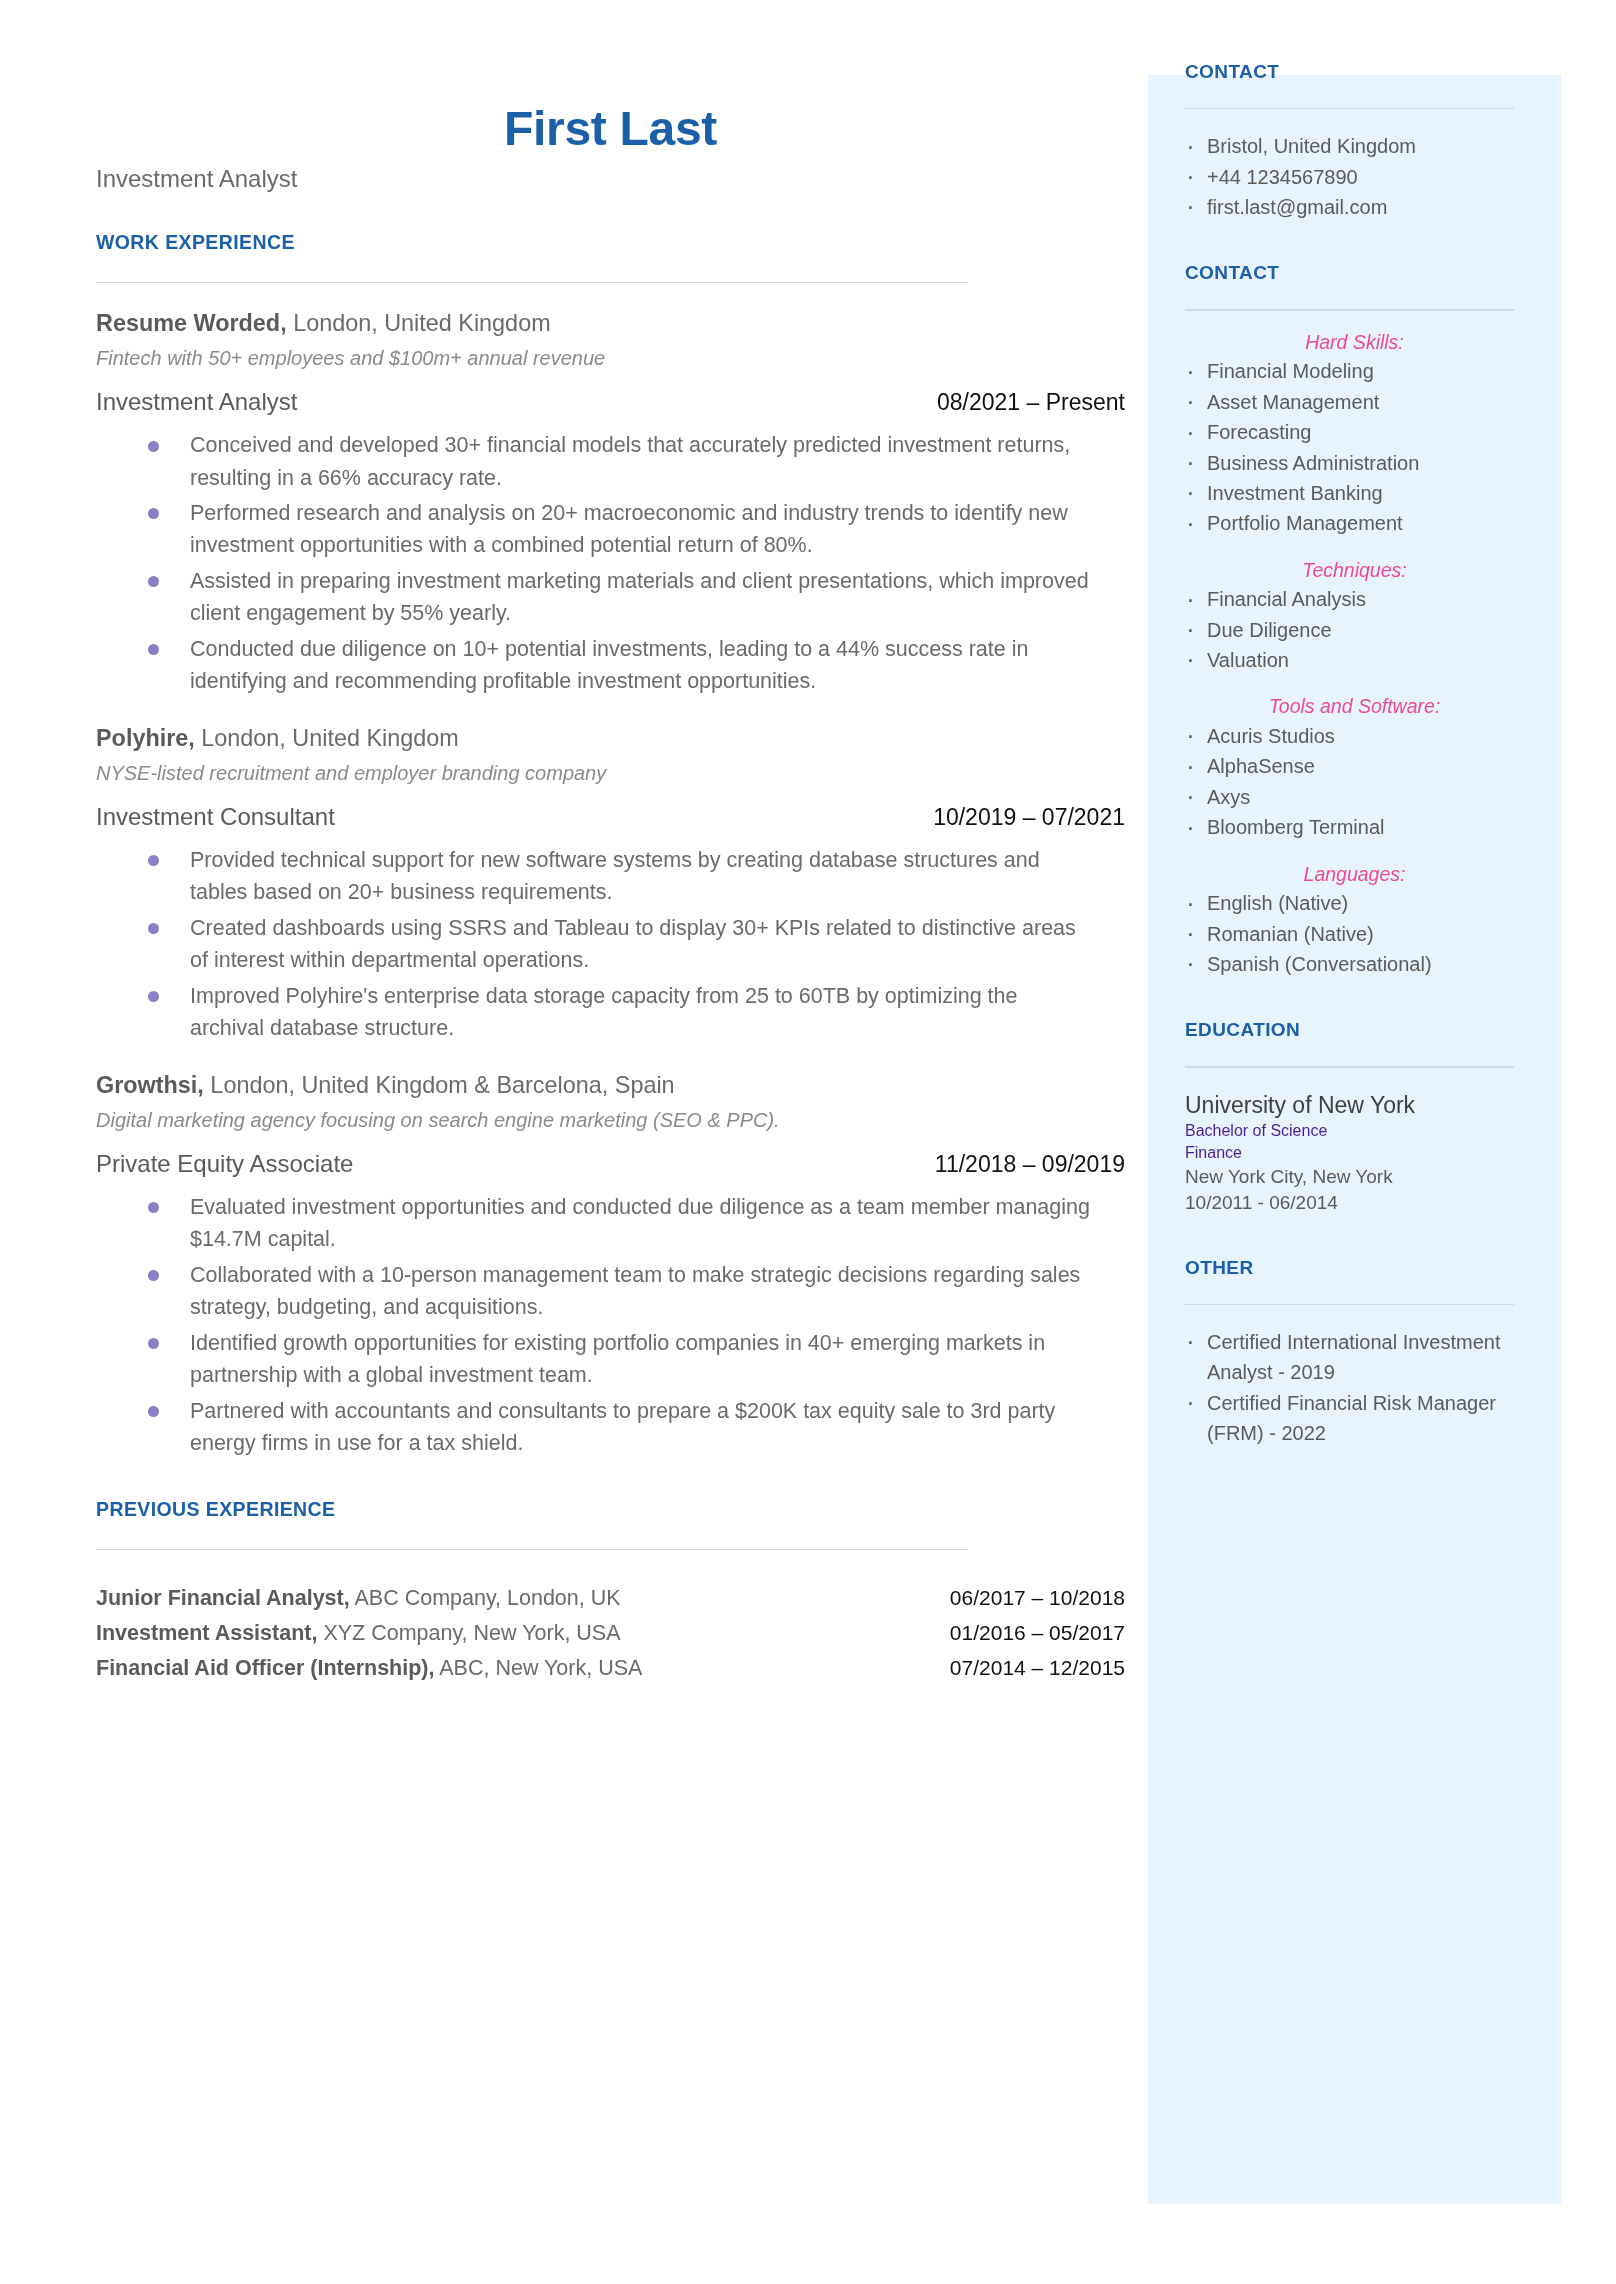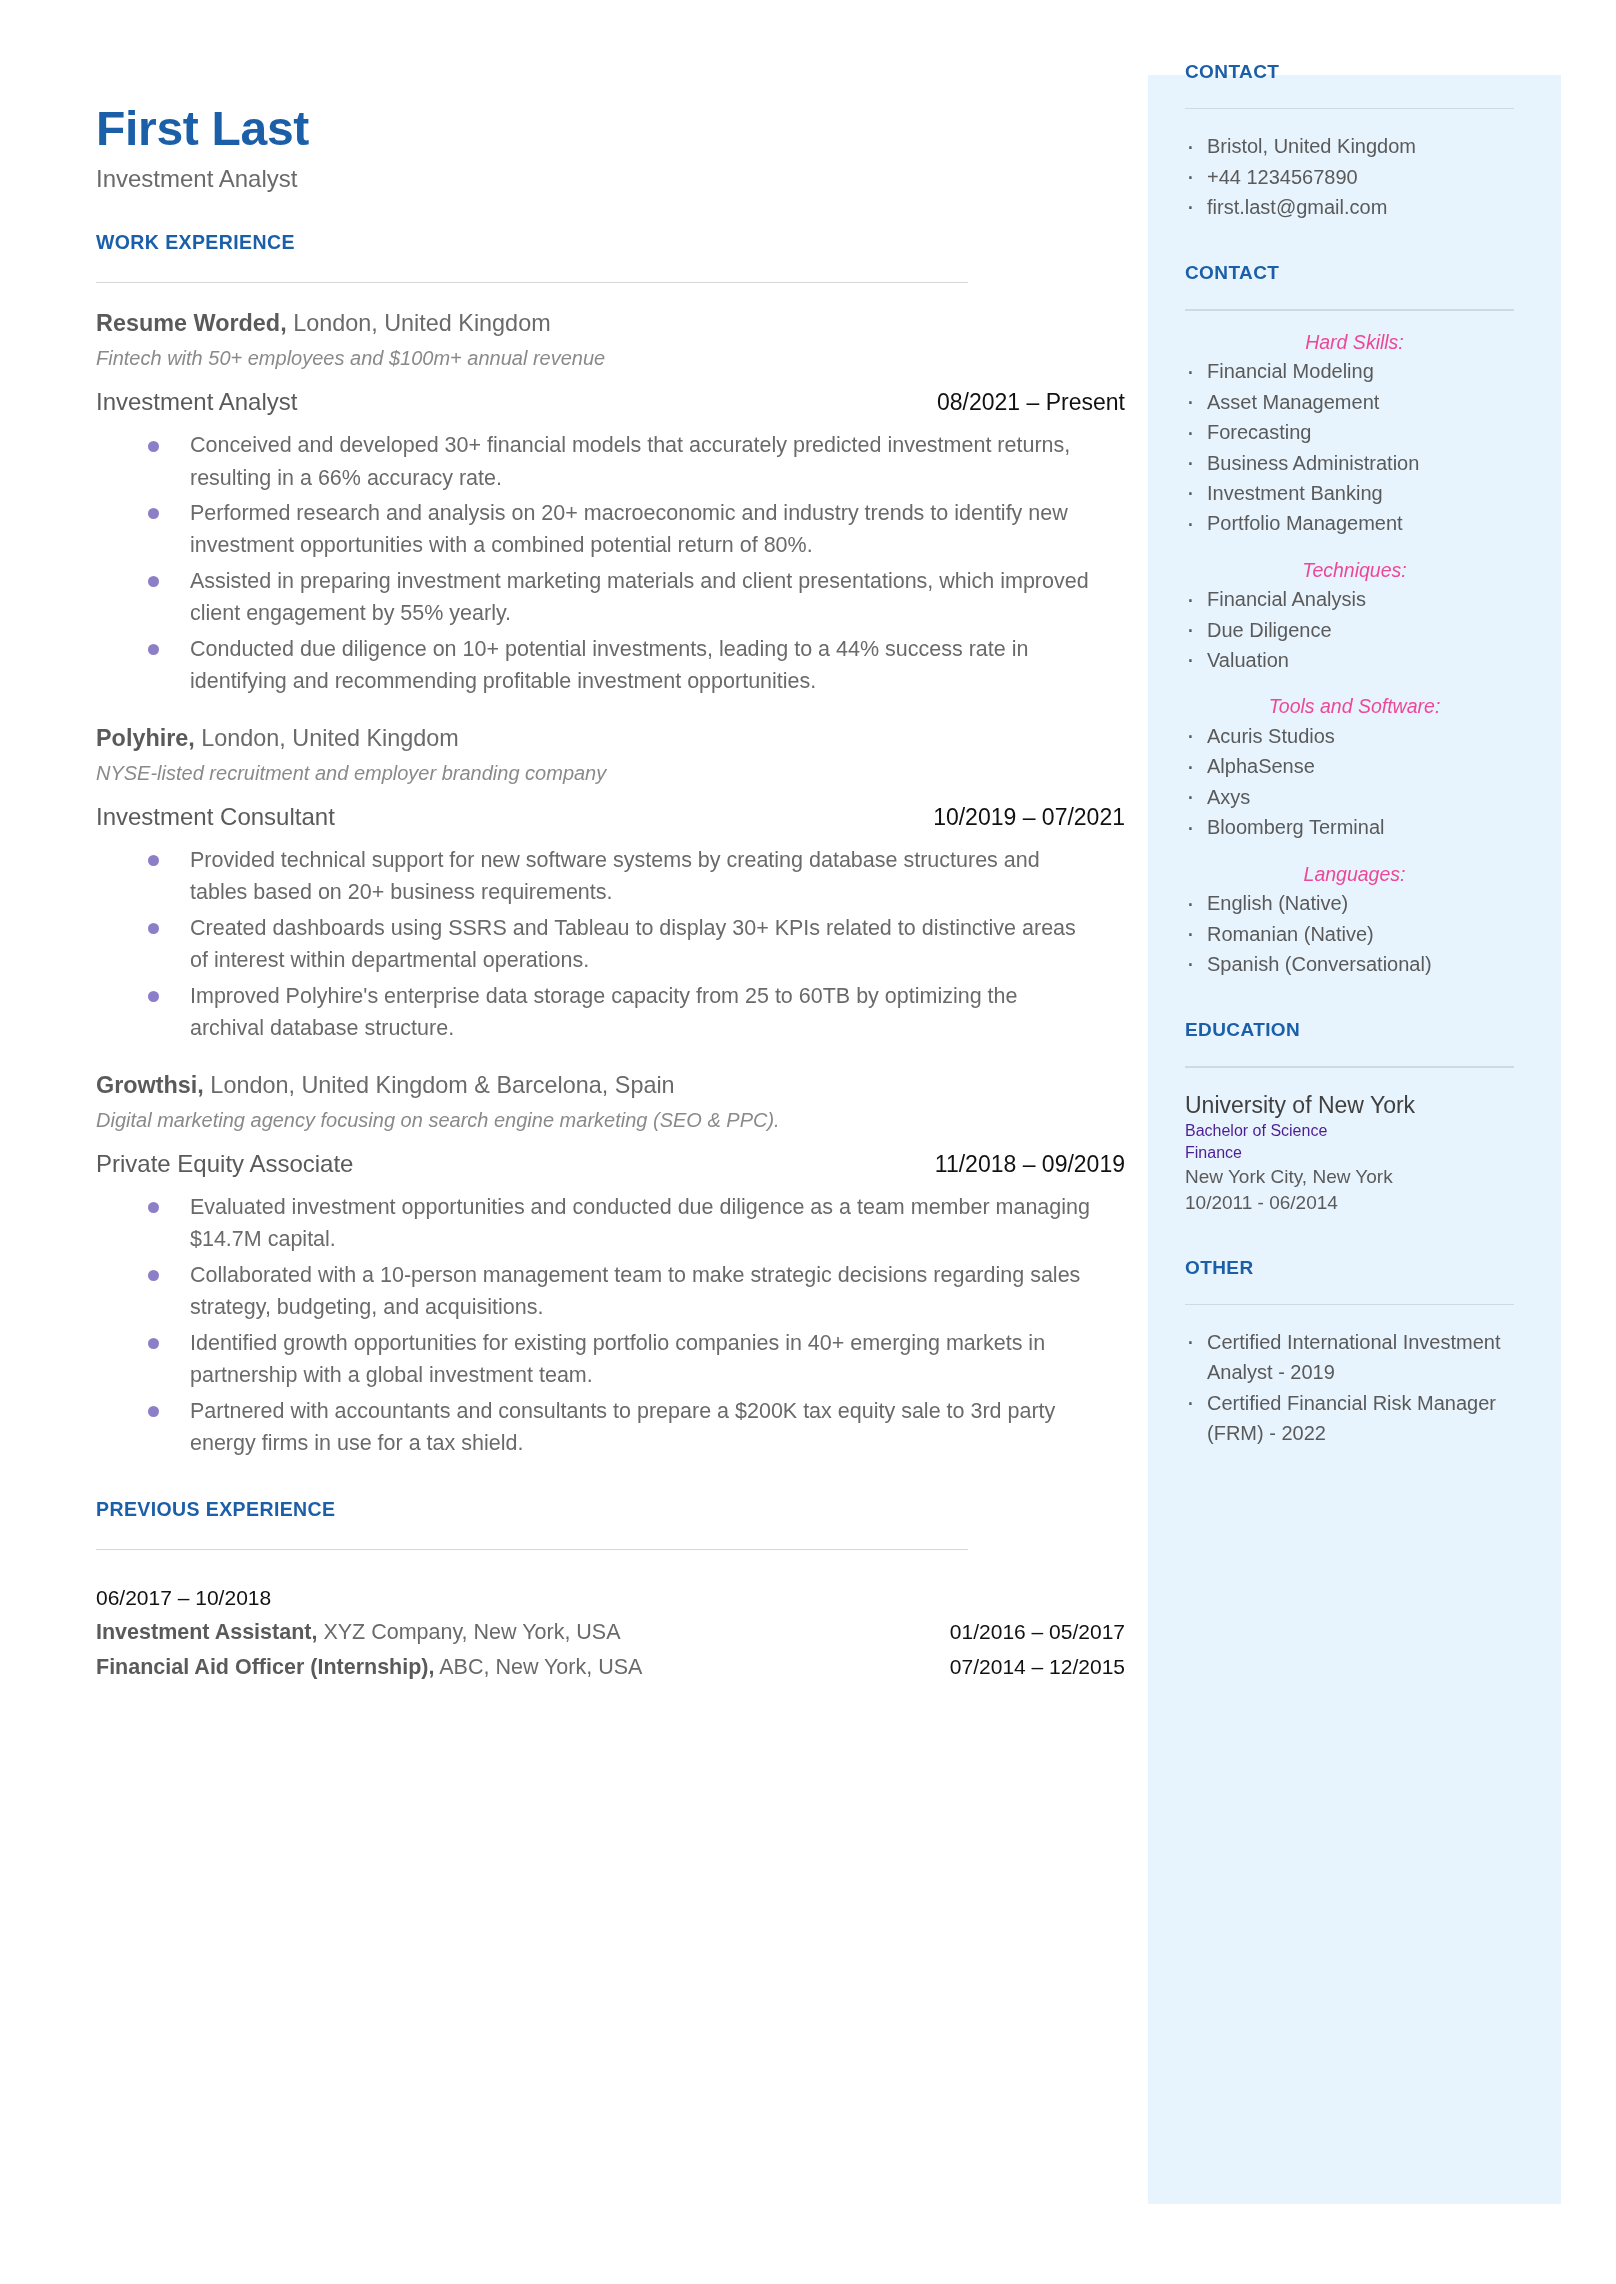--- a/index.html
+++ b/index.html
@@ -41,20 +41,21 @@
     width: 1029px;
   }
 
   
   .name {
     font-size: 48px;
     font-weight: bold;
     color: #1b5fa8;
     letter-spacing: -0.3px;
     line-height: 1.05;
+    text-align: center;
   }
   .job-title-sub {
     font-size: 24px;
     color: #6a6a6a;
     margin-top: 10.4px;
     font-weight: normal;
   }
 
   
   .sec-head {
@@ -264,20 +265,21 @@
             <li>Partnered with accountants and consultants to prepare a $200K tax equity sale to 3rd party energy firms in use for a tax shield.</li>
           </ul>
         </div>
       </div>
 
     <div class="sec-head">PREVIOUS EXPERIENCE</div>
     <div class="rule"></div>
 
     <div class="prev-list" id="prev-container">
         <div class="prev-row">
+          <div><span class="prev-title">Junior Financial Analyst,</span><span> ABC Company, London, UK</span></div>
           <div class="prev-date">06/2017 – 10/2018</div>
         </div>
         <div class="prev-row">
           <div><span class="prev-title">Investment Assistant,</span><span> XYZ Company, New York, USA</span></div>
           <div class="prev-date">01/2016 – 05/2017</div>
         </div>
         <div class="prev-row">
           <div><span class="prev-title">Financial Aid Officer (Internship),</span><span> ABC, New York, USA</span></div>
           <div class="prev-date">07/2014 – 12/2015</div>
         </div>

